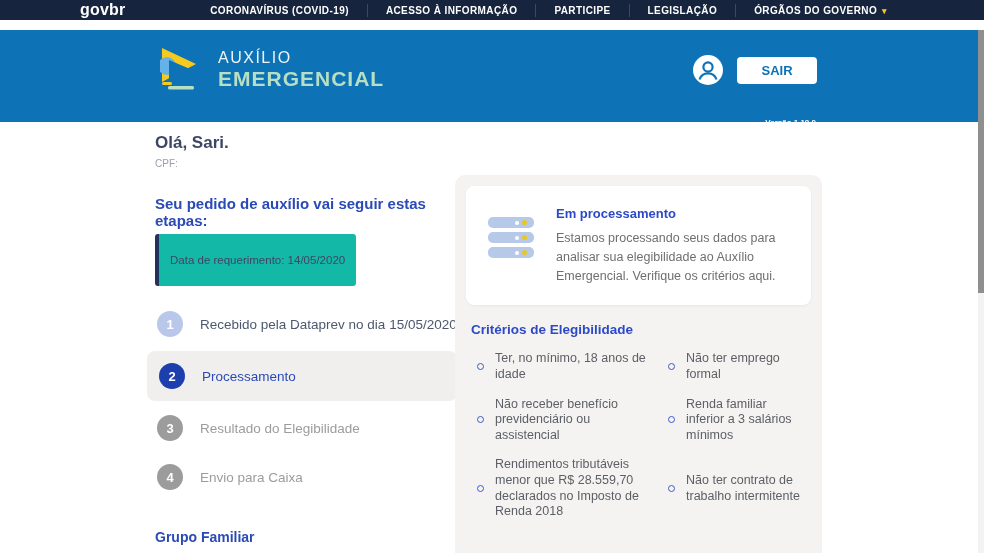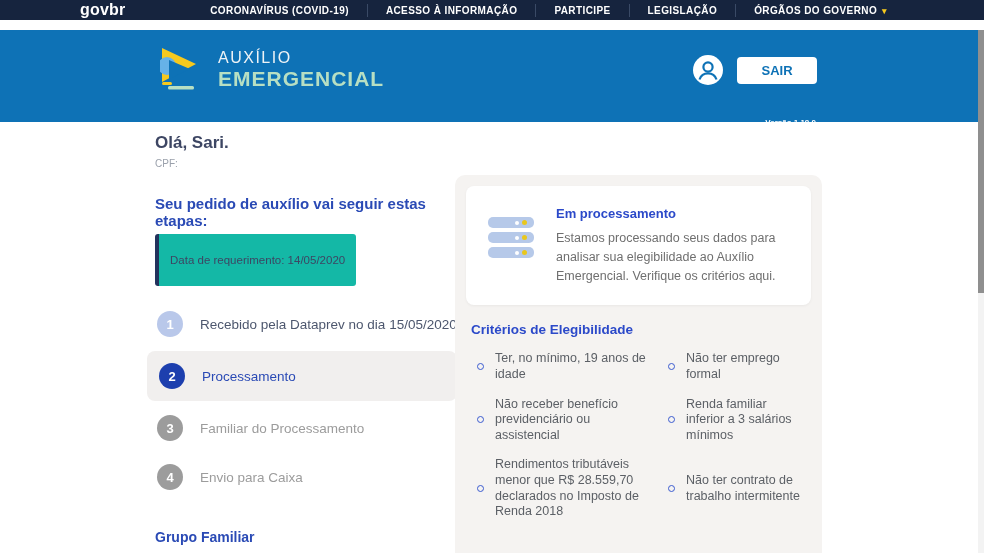--- a/index.html
+++ b/index.html
@@ -138,21 +138,21 @@
       <div class="step done">
         <div class="step-circle">1</div>
         <div class="step-label">Recebido pela Dataprev no dia 15/05/2020</div>
       </div>
       <div class="step current">
         <div class="step-circle">2</div>
         <div class="step-label">Processamento</div>
       </div>
       <div class="step pending">
         <div class="step-circle">3</div>
-        <div class="step-label">Familiar do Processamento</div>
+        <div class="step-label">Resultado do Elegibilidade</div>
       </div>
       <div class="step pending">
         <div class="step-circle">4</div>
         <div class="step-label">Envio para Caixa</div>
       </div>
     </div>
 
     <div class="family-title">Grupo Familiar</div>
     <div class="family-table">
       <div class="ft-head">
@@ -184,21 +184,21 @@
         <div class="status-title">Em processamento</div>
         <div class="status-body">Estamos processando seus dados para analisar sua elegibilidade ao Auxílio Emergencial. Verifique os critérios aqui.</div>
       </div>
     </div>
 
     <div class="criteria">
       <div class="criteria-title">Critérios de Elegibilidade</div>
       <div class="bullets">
         <div class="bullet">
             <span class="mark"></span>
-            <span>Ter, no mínimo, 19 anos de idade</span>
+            <span>Ter, no mínimo, 18 anos de idade</span>
           </div>
         <div class="bullet">
             <span class="mark"></span>
             <span>Não ter emprego formal</span>
           </div>
         <div class="bullet">
             <span class="mark"></span>
             <span>Não receber benefício previdenciário ou assistencial</span>
           </div>
         <div class="bullet">

